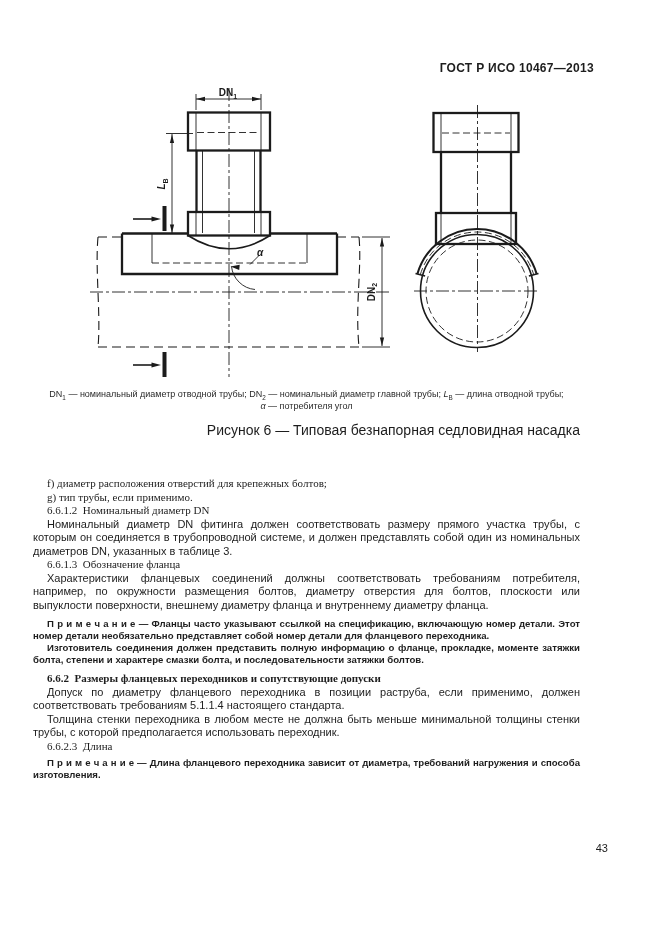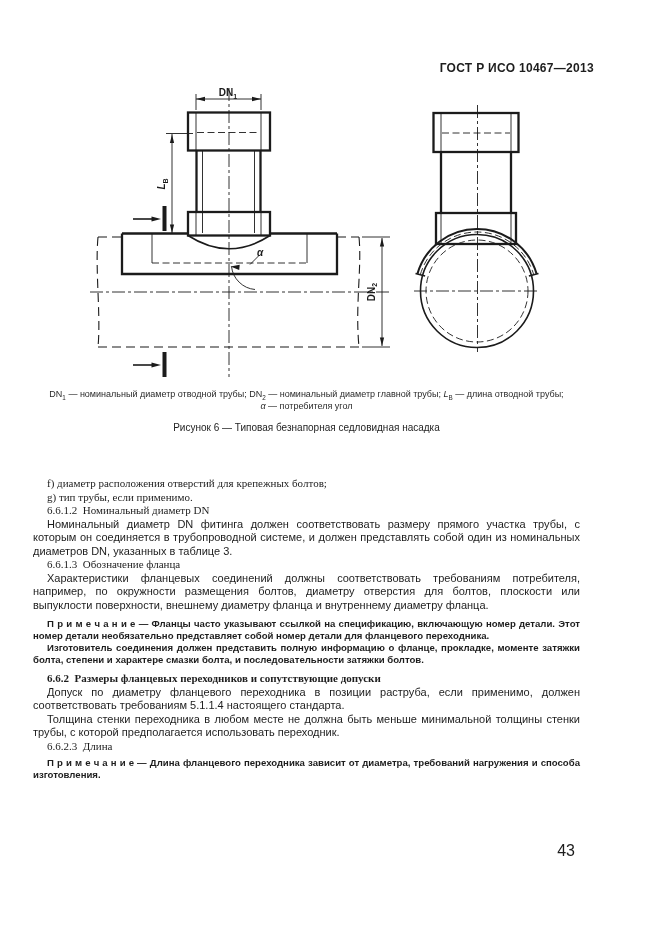--- a/index.html
+++ b/index.html
@@ -23,34 +23,34 @@
   .dsh  { stroke-width:0.9; stroke-dasharray:7 3.5; }
   .pdsh { stroke-width:1.1; stroke-dasharray:9 5; }
   .fil  { fill:#1b1b1b; stroke:none; }
   .svglbl { font-family:"Liberation Sans", sans-serif; font-size:10px; font-weight:bold; fill:#1b1b1b; }
   .legend {
     position:absolute; top:389px; left:33px; width:547px;
     text-align:center; font-size:9px; line-height:11.5px; color:#2a2a2a;
   }
   .fig-caption {
     position:absolute; top:422px; left:33px; width:547px;
-    text-align:center; font-size:10px;
+    text-align:right; font-size:14px;
   }
   .body-text {
     position:absolute; top:477px; left:33px; width:547px;
     font-size:11px; line-height:13.5px;
   }
   .body-text p { margin:0; text-indent:14px; text-align:justify; }
   .body-text p.single { text-align:left;font-family:Liberation Serif, serif; }
   p.note { font-size:9.6px; line-height:12px;font-weight:bold; }
   .gap-top { margin-top:6px !important; }
   .gap-top-sm { margin-top:4px !important; }
   .bold { font-weight:bold; }
   sub { font-size:0.7em; line-height:0; }
-  .page-number { position:absolute; top:842px; right:98px; font-size:16px; }
+  .page-number { position:absolute; top:842px; right:65px; font-size:11px; }
 </style>
 </head>
 <body>
 
 <div class="page">
 
   <div class="header-title">ГОСТ Р ИСО 10467—2013</div>
 
   <svg class="drawing" width="661" height="935" viewBox="0 0 661 935">
 

